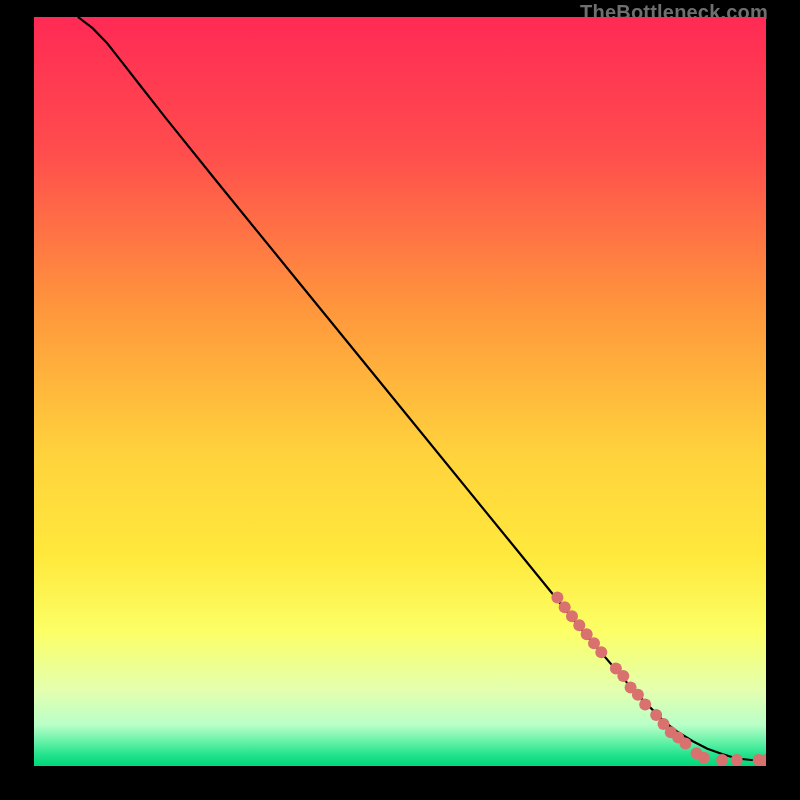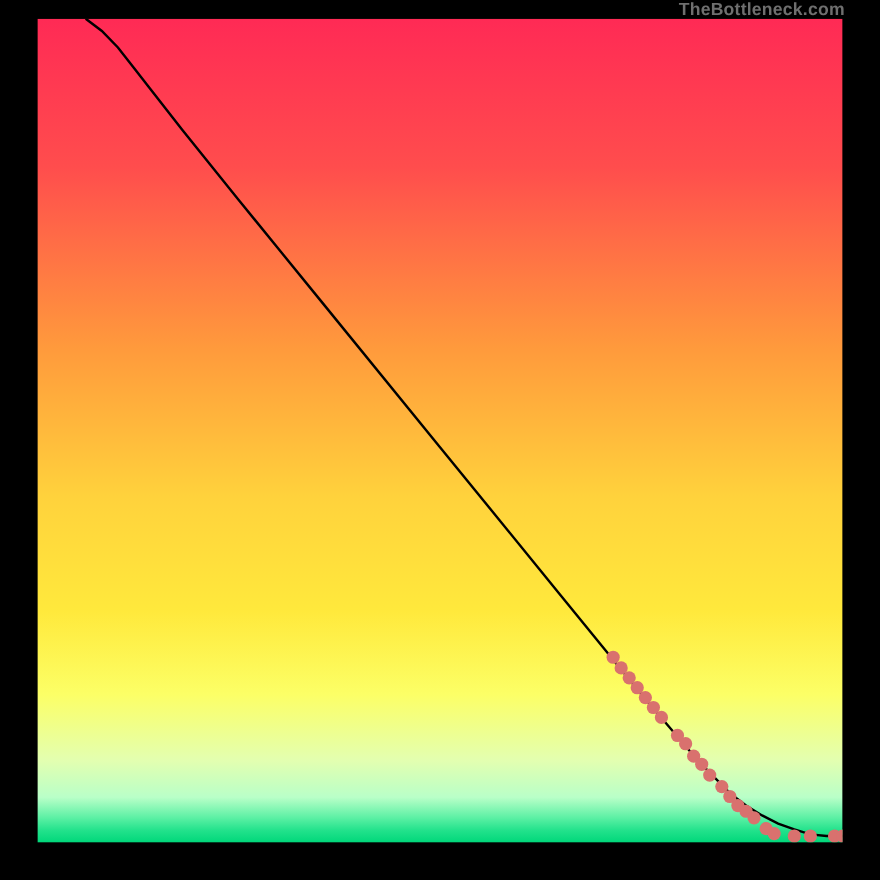--- a/index.html
+++ b/index.html
@@ -22,21 +22,21 @@
     left: 34px;
     top: 17px;
     width: 732px;
     height: 749px;
   }
   .watermark {
     position: absolute;
     top: 1px;
     right: 32px;
     color: #6f6f6f;
-    font-size: 16px;
+    font-size: 20px;
     font-weight: 600;
     letter-spacing: 0.2px;
   }
   svg { display: block; }
 </style>
 </head>
 <body>
 
 <div class="frame">
   <div class="watermark">TheBottleneck.com</div>

